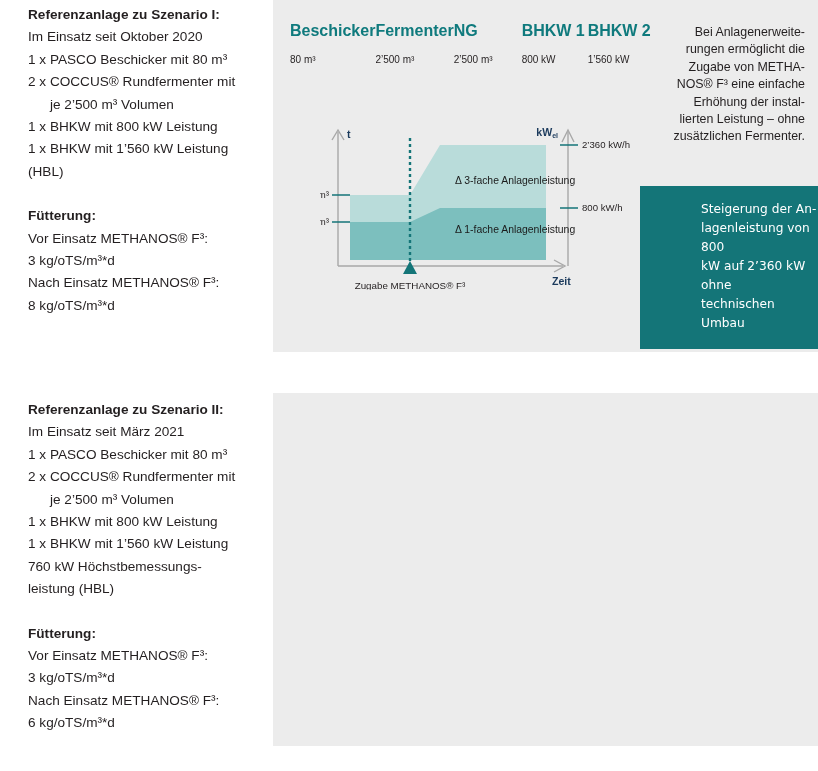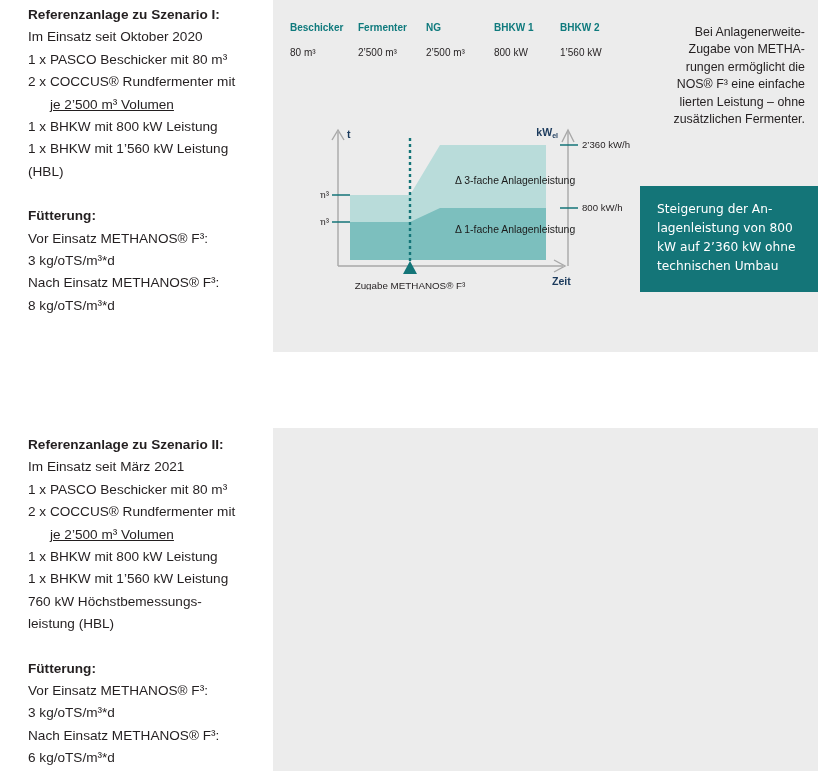--- a/index.html
+++ b/index.html
@@ -6,49 +6,49 @@
   body{
     width:818px;height:771px;
     background:#ffffff;
     font-family:"Liberation Sans", sans-serif;
     color:#231f20;
     overflow:hidden;
     position:relative;
   }
   .section{position:absolute;left:0;width:818px;}
   #section-1{top:0;height:436px;}
-  #section-2{top:428px;height:250px;}
+  #section-2{top:393px;height:250px;}
 
   .gray-panel{
     position:absolute;
     background:#ececec;
     top:0;right:0;
   }
   #panel-1{left:273px;width:545px;height:352px;}
   #panel-2{left:273px;width:545px;height:353px;}
 
   
   .left-col{
     position:absolute;left:28px;width:245px;
     font-size:13.6px;line-height:22.4px;
     color:#231f20;
   }
   #left-1{top:4px;}
   #left-2{top:6px;}
   .left-col .hd{font-weight:bold;}
   .left-col .ln{white-space:nowrap;}
-  .left-col .ln.indent{padding-left:22px;text-decoration:underline;}
+  .left-col .ln.indent{padding-left:22px;}
   .left-col .gap{height:22px;}
 
   
   .spec-table{position:absolute;}
   #spec-1{left:290px;top:22px;}
   .spec-table table{border-collapse:collapse;}
   .spec-table th{
-    font-size:10px;font-weight:bold;color:#0f7a7d;
+    font-size:16px;font-weight:bold;color:#0f7a7d;
     text-align:left;padding:0 0 14px 0;white-space:nowrap;
   }
   .spec-table td{
     font-size:10px;color:#231f20;text-align:left;
     padding:0;white-space:nowrap;
   }
   .spec-table .c0{width:68px;}
   .spec-table .c1{width:68px;margin-top:20px;}
   .spec-table .c2{width:68px;}
   .spec-table .c3{width:66px;}
@@ -63,21 +63,21 @@
 
   
   .callout{
     position:absolute;left:640px;width:178px;
     background:#147578;color:#ffffff;
     font-family:"DejaVu Sans", sans-serif;
     font-size:12.2px;line-height:19px;
     padding:14px 0 16px 0;
     box-sizing:border-box;
   }
-  .callout .cl{padding-left:17px;}
+  .callout .cl{padding-left:17px;margin-left:44px;}
   #callout-1{top:186px;}
 
   
   .chart{position:absolute;left:320px;}
   #chart-1{top:110px;}
   .chart svg{display:block;}
   .ax-txt{font-family:"Liberation Sans",sans-serif;font-size:9.6px;fill:#231f20;}
   .ax-lbl{font-family:"Liberation Sans",sans-serif;font-size:10.6px;font-weight:bold;fill:#1b3a5c;}
   .band-txt{font-family:"Liberation Sans",sans-serif;font-size:10.4px;fill:#1b1b1b;}
   .cap-txt{font-family:"Liberation Sans",sans-serif;font-size:9.8px;fill:#231f20;}
@@ -123,23 +123,24 @@
         <td>2’500 m³</td>
         <td>800 kW</td>
         <td>1’560 kW</td>
       </tr>
     </tbody>
       </table>
   </div>
 
   <div class="right-col" id="right-1">
     <div>Bei Anlagenerweite-</div>
+    <div>rungen ermöglicht die</div>
     <div>Zugabe von METHA-</div>
-    <div>rungen ermöglicht die</div>
     <div>NOS® F³ eine einfache</div>
+    <div>Erhöhung der instal-</div>
     <div>lierten Leistung – ohne</div>
     <div>zusätzlichen Fermenter.</div>
   </div>
 
   <div class="callout" id="callout-1">
     <div class="cl">Steigerung der An-</div>
     <div class="cl">lagenleistung von 800</div>
     <div class="cl">kW auf 2’360 kW ohne</div>
     <div class="cl">technischen Umbau</div>
   </div>

